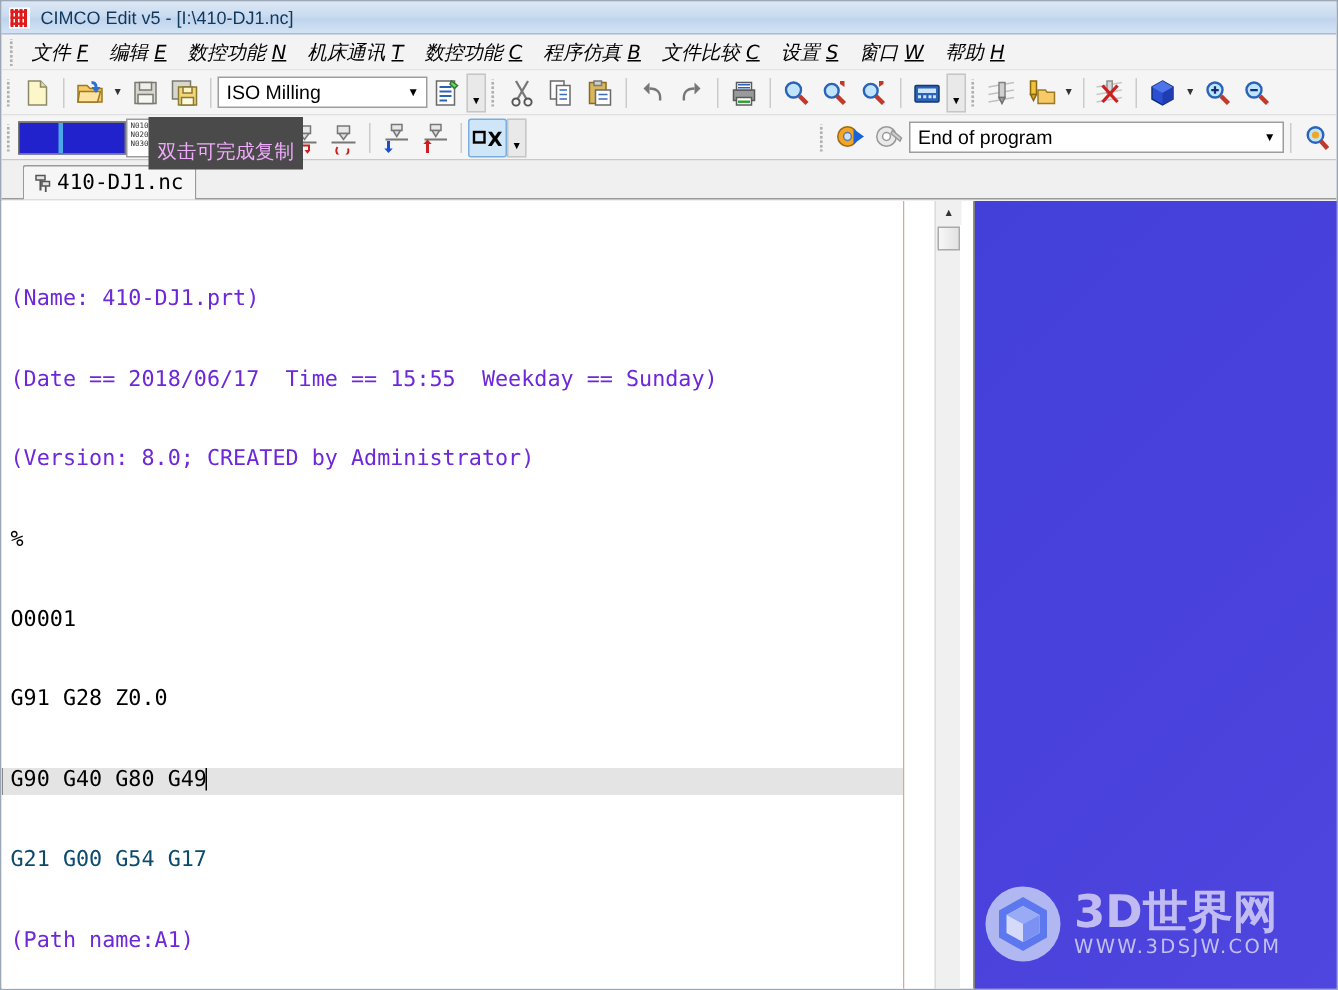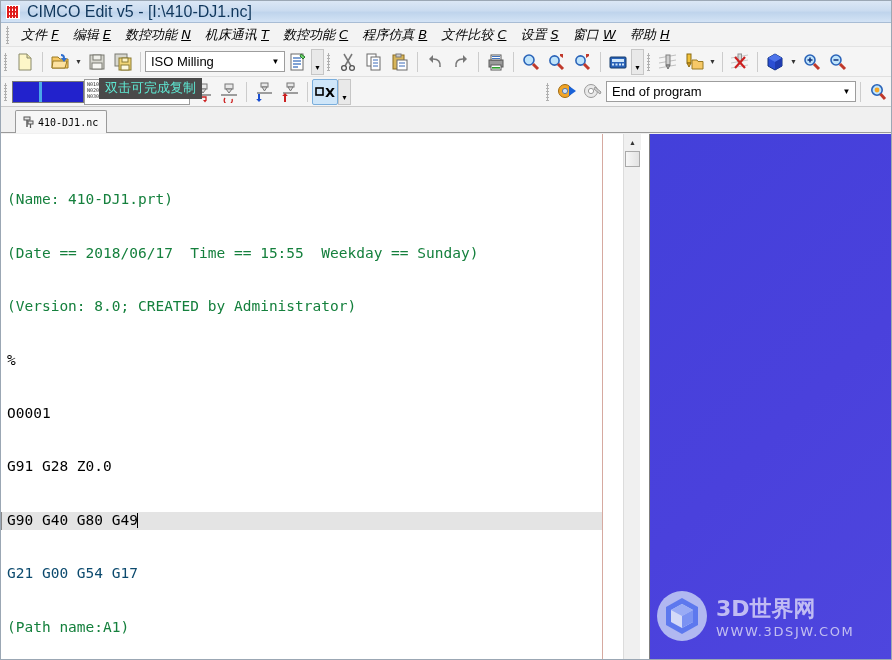--- a/index.html
+++ b/index.html
@@ -29,21 +29,21 @@
     position: relative;
   }
   .app-icon {
     width: 16px; height: 16px;
     margin-right: 6px;
     position: relative;
     flex: 0 0 auto;
   }
   .app-icon svg { display:block; }
   .title-text {
-    font-size: 16px;
+    font-size: 12px;
     color: #10375c;
     font-family: "Liberation Sans", sans-serif;
     white-space: nowrap;
   }
 
   
   .menubar {
     height: 24px;
     background: #f3f3f3;
     border-bottom: 1px solid #e3e3e3;
@@ -125,24 +125,24 @@
   .combo .cb-btn {
     width: 17px; height: 19px;
     display: flex; align-items: center; justify-content: center;
     font-size: 8px;
   }
 
   
   .tooltip {
     position: absolute;
     background: #4a4a4a;
-    color: #5eead4;
+    color: #f0abfc;
     font-family: "DejaVu Sans", sans-serif;
     font-size: 13px;
-    padding: 2px 6px 3px 6px;
+    padding: 16px 6px 3px 6px;
     white-space: nowrap;
     z-index: 50;
     line-height: 16px;
   }
 
   
   .tabstrip {
     height: 26px;
     background: #f0f0f0;
     border-bottom: 1px solid #9a9a9a;
@@ -152,21 +152,21 @@
   }
   .tab {
     height: 23px;
     background: #f6f6f6;
     border: 1px solid #9a9a9a;
     border-bottom: none;
     border-radius: 2px 2px 0 0;
     display: flex; align-items: center;
     padding: 0 8px 0 5px;
     font-family: "DejaVu Sans Mono", monospace;
-    font-size: 10px;
+    font-size: 14px;
     color: #000;
     position: relative;
     top: 1px;
   }
   .tab-icon { width:15px; height:15px; margin-right:2px; flex:0 0 auto;}
 
   
   .editor-area {
     position: absolute;
     left: 0; top: 133px;
@@ -202,21 +202,21 @@
     left: 0; top: 0; bottom: 0; width: 1px;
     background: #888;
   }
   .caret {
     display: inline-block;
     width: 1px; height: 15px;
     background: #000;
     vertical-align: -3px;
     margin-left: -1px;
   }
-  .c-blue  { color: #15803d; }
+  .c-blue  { color: #6d28d9; }
   .c-red   { color: #0c4a6e; }
   .c-black { color: #000000; }
 
   
   .margin-line {
     position: absolute;
     left: 601px; top: 0;
     width: 1px; height: 527px;
     background: #d6a9a0;
   }
@@ -266,21 +266,21 @@
     left: 655px; top: 584px;
     width: 237px; height: 62px;
     display: flex; align-items: center;
     opacity: 0.93;
     pointer-events: none;
   }
   .wm-logo { width: 52px; height: 52px; flex: 0 0 auto; margin-right: 8px; }
   .wm-text { display: flex; flex-direction: column; }
   .wm-title {
     font-family: "DejaVu Sans", sans-serif;
-    font-size: 22px; font-weight: bold;
+    font-size: 30px; font-weight: bold;
     color: #c9c5f5; line-height: 31px; letter-spacing: 0px;
   }
   .wm-sub {
     font-family: "DejaVu Sans", sans-serif;
     font-size: 13px; color: #cbc8f2;
     letter-spacing: 1.6px; line-height: 16px;
   }
 
   
   .mini-prev {

